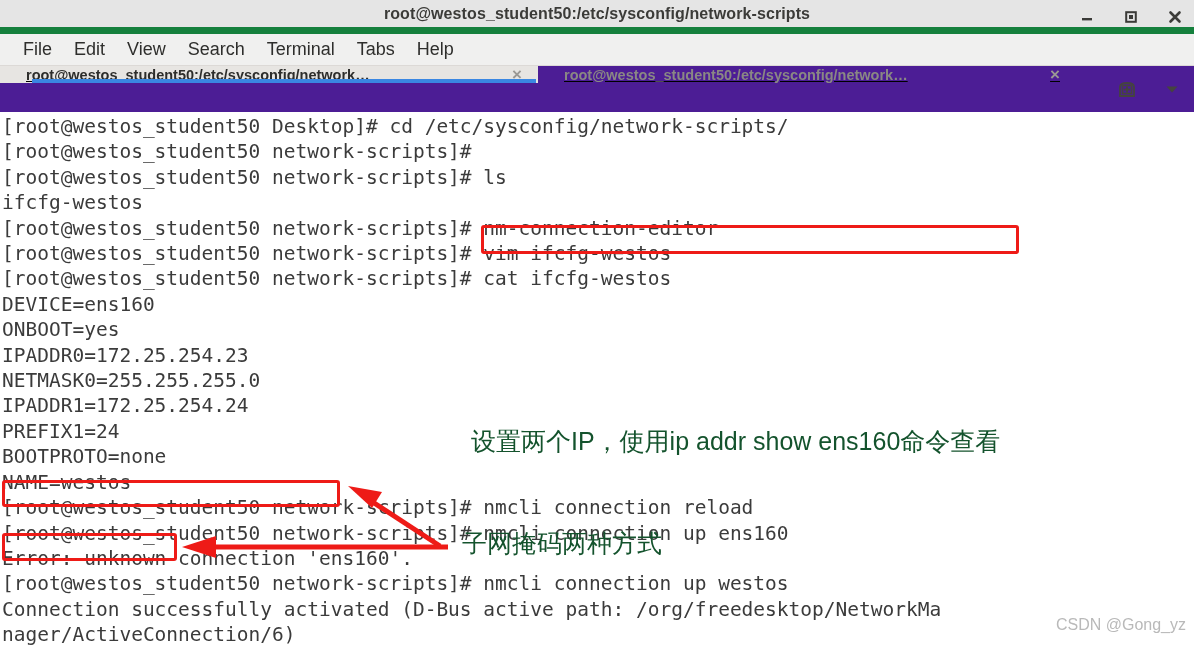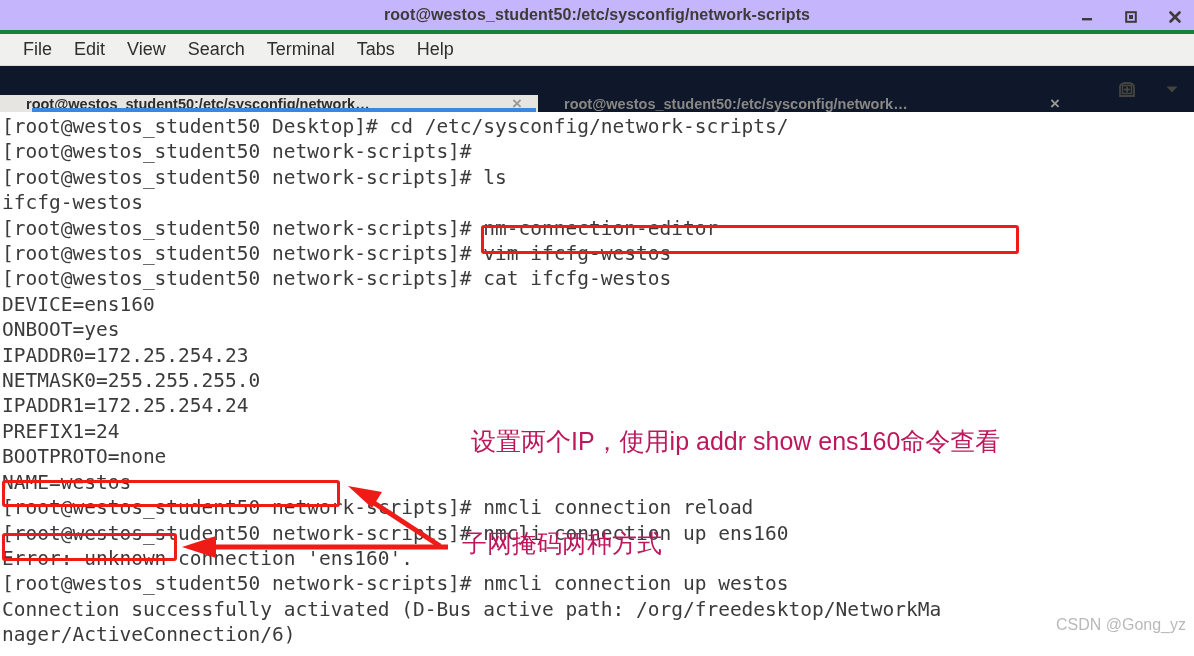--- a/index.html
+++ b/index.html
@@ -13,22 +13,22 @@
     position:relative;
     width:1194px; height:656px;
     background:#ffffff;
     overflow:hidden;
   }
 
   
   .titlebar {
     position:relative;
     height:34px;
-    background:#c4b5fd;
-    border-bottom:4px solid #15803d;
+    background:#e5e5e5;
+    border-bottom:7px solid #15803d;
     display:flex; align-items:center; justify-content:center;
   }
   .titlebar-title {
     font-size:16px;
     font-weight:600;
     color:#3b3b38;
     letter-spacing:.1px;
   }
   .win-controls {
     position:absolute; right:8px; top:0; height:34px;
@@ -53,22 +53,22 @@
     font-size:18px;
     color:#2e2e2c;
     padding:2px 11px;
     cursor:default;
   }
 
   
   .tabbar {
     position:relative;
     height:46px;
-    background:#0f172a;
-    display:flex; align-items:flex-end;
+    background:#4c1d95;
+    display:flex; align-items:flex-start;text-decoration:underline;
   }
   .tab {
     position:relative;
     width:538px;
     display:flex; align-items:center;
     padding:0 16px 0 26px;
     font-size:14.5px;
     font-weight:600;
   }
   .tab.active {
@@ -123,21 +123,21 @@
 
   
   .anno-box {
     position:absolute;
     border:3px solid #ee1b17;
     border-radius:3px;
     pointer-events:none;
   }
   .anno-text {
     position:absolute;
-    color:#be185d;
+    color:#14532d;
     font-family:"Liberation Sans", sans-serif;
     font-size:25px;
     white-space:nowrap;
   }
   .anno-svg {
     position:absolute; left:0; top:0;
     width:1194px; height:544px;
     pointer-events:none;
   }
   .watermark {

